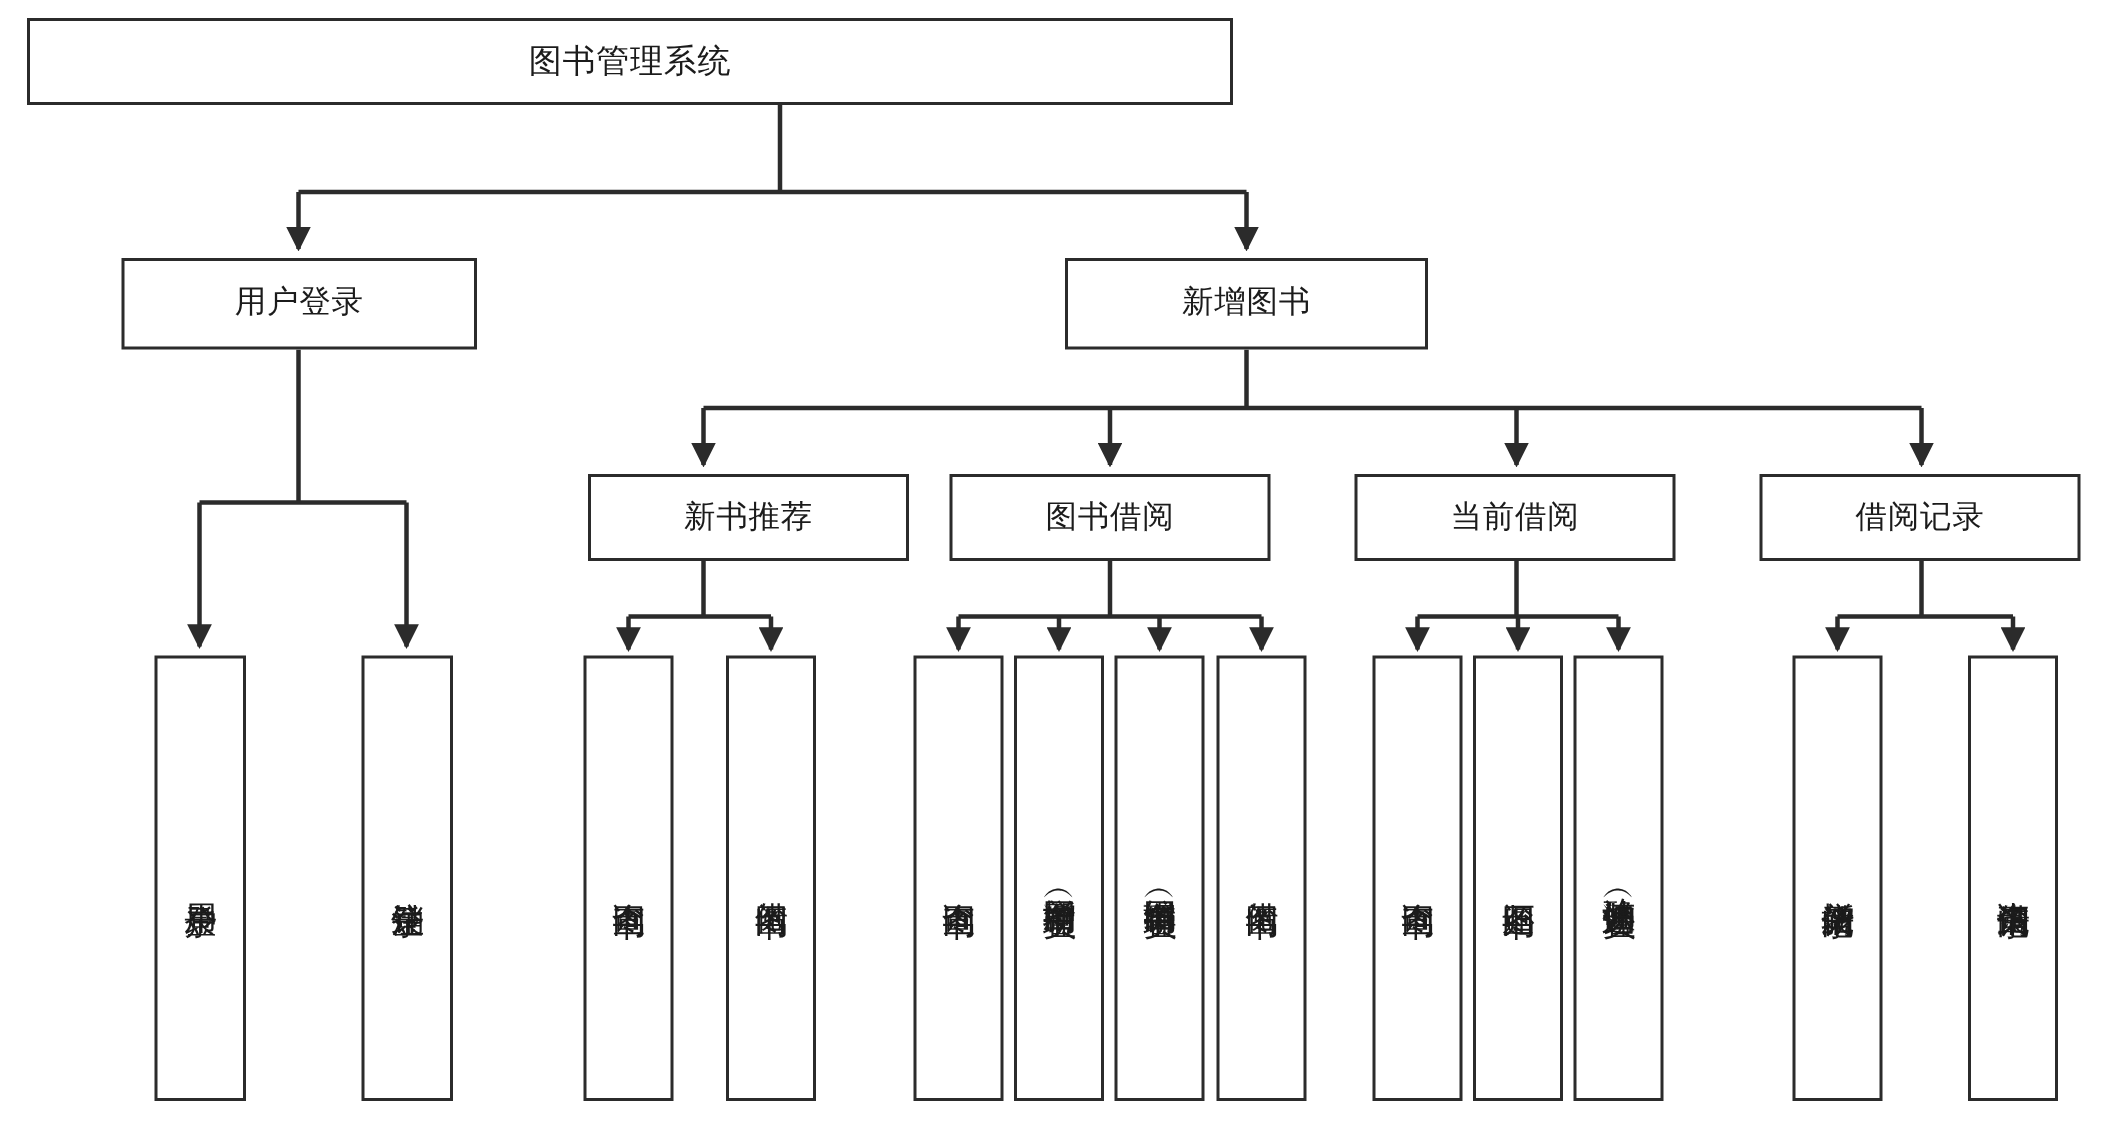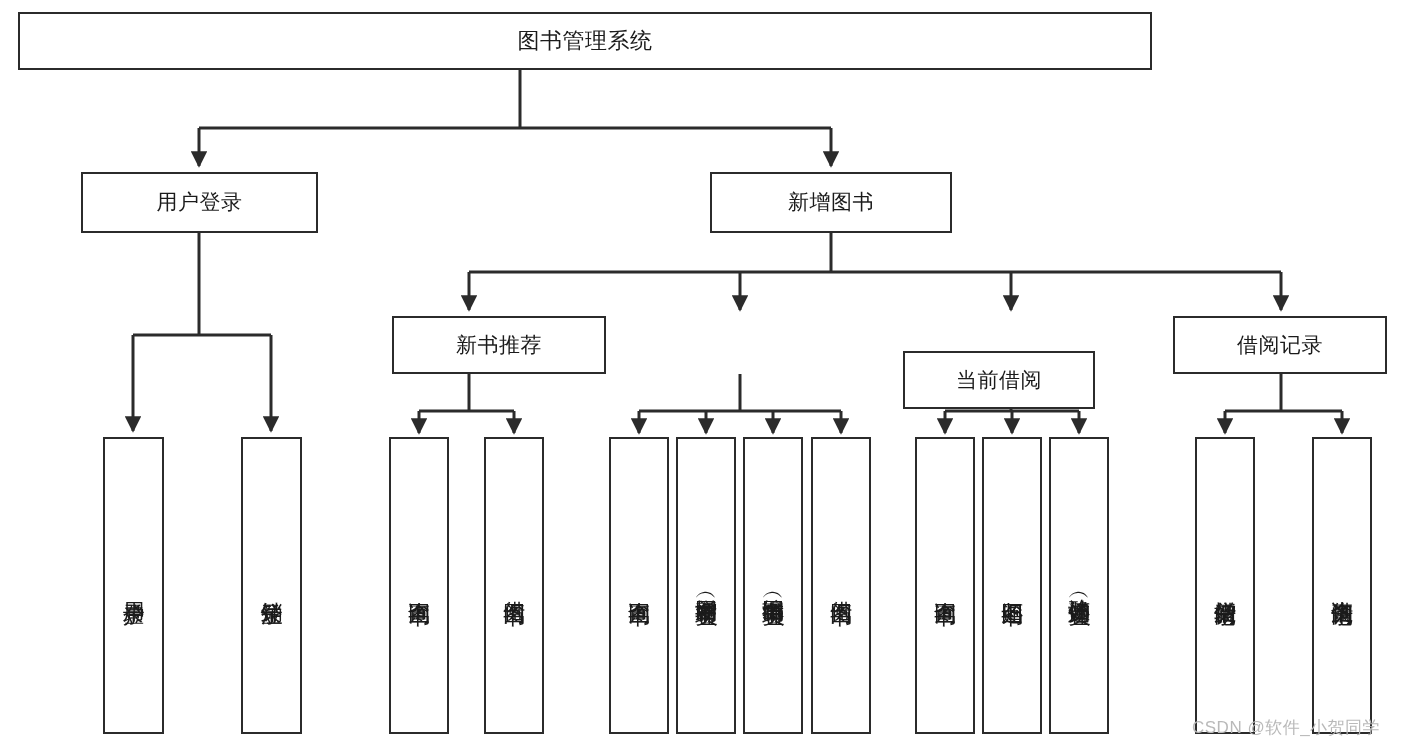--- a/index.html
+++ b/index.html
@@ -109,35 +109,38 @@
       <path d="M 1012 411 L 1012 433" marker-end="url(#arrow)"></path>
       <path d="M 1079 411 L 1079 433" marker-end="url(#arrow)"></path>
 
       <path d="M 1281 374 L 1281 411"></path>
       <path d="M 1225 411 L 1342 411"></path>
       <path d="M 1225 411 L 1225 433" marker-end="url(#arrow)"></path>
       <path d="M 1342 411 L 1342 433" marker-end="url(#arrow)"></path>
     </g>
   </svg>
 
-  <div class="node-box root" style="left:18px; top:12px; width:1134px; height:58px;">
+  <div class="node-box root" style="left:18px; top:12px; width:804px; height:58px;">
     <span class="node-label">图书管理系统</span>
   </div>
 
   <div class="node-box" style="left:81px; top:172px; width:237px; height:61px;">
     <span class="node-label">用户登录</span>
   </div>
   <div class="node-box" style="left:710px; top:172px; width:242px; height:61px;">
     <span class="node-label">新增图书</span>
   </div>
 
   <div class="node-box" style="left:362px; top:316px; width:214px; height:58px;margin-left:30px;">
     <span class="node-label">新书推荐</span>
   </div>
-  <div class="node-box" style="left:903px; top:316px; width:192px; height:58px;margin-top:35px;">
+  <div class="node-box" style="left:633px; top:316px; width:214px; height:58px;">
+    <span class="node-label">图书借阅</span>
+  </div>
+  <div class="node-box" style="left:903px; top:316px; width:214px; height:58px;">
     <span class="node-label">当前借阅</span>
   </div>
   <div class="node-box" style="left:1173px; top:316px; width:214px; height:58px;">
     <span class="node-label">借阅记录</span>
   </div>
 
   <div class="node-box" style="left:103px; top:437px; width:61px; height:297px;">
     <span class="node-label vertical">用户登录</span>
   </div>
   <div class="node-box" style="left:241px; top:437px; width:61px; height:297px;">
@@ -174,15 +177,14 @@
     <span class="node-label vertical">确认归还（管理员）</span>
   </div>
 
   <div class="node-box" style="left:1195px; top:437px; width:60px; height:297px;">
     <span class="node-label vertical">新增借阅记录</span>
   </div>
   <div class="node-box" style="left:1312px; top:437px; width:60px; height:297px;">
     <span class="node-label vertical">查询借阅记录</span>
   </div>
 
-  <div class="watermark" style="left:1192px; top:716px;">CSDN @软件_小贺同学</div>
 
 </div>
 
 </body></html>

